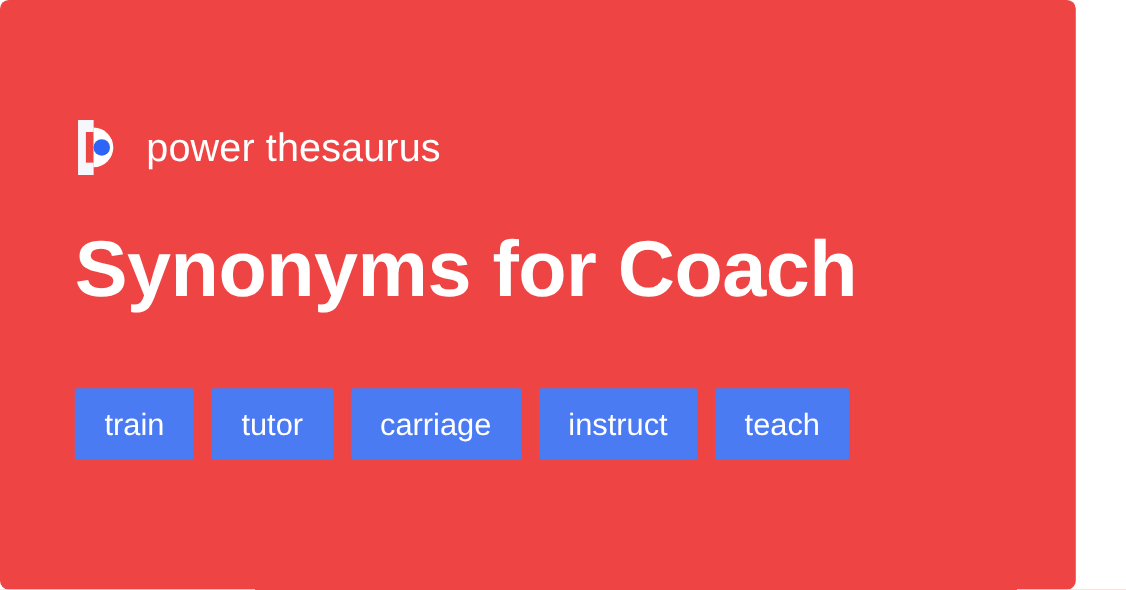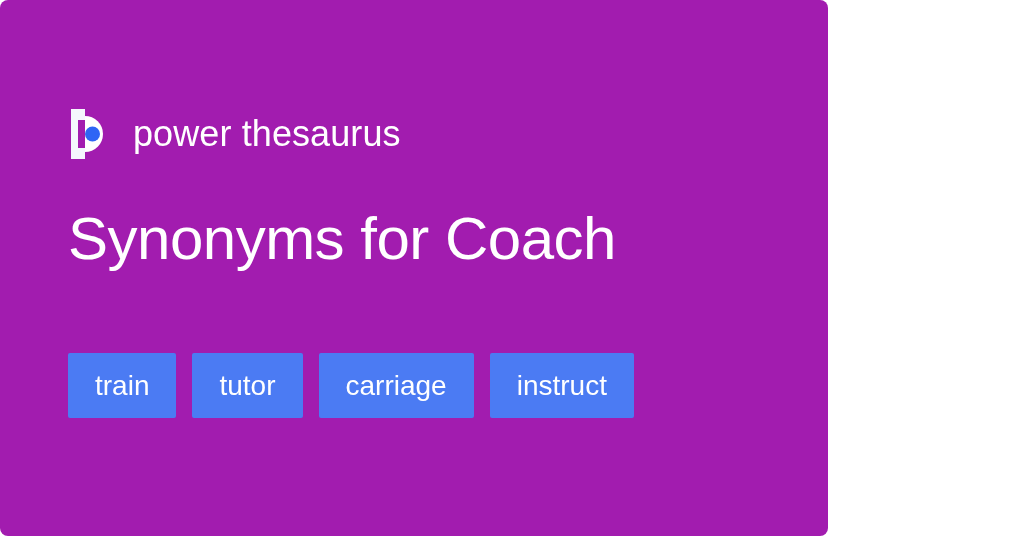--- a/index.html
+++ b/index.html
@@ -11,23 +11,23 @@
     width: 1024px;
     height: 536px;
     overflow: hidden;
     font-family: "Liberation Sans", sans-serif;
     -webkit-font-smoothing: antialiased;
   }
 
   #og-card {
     position: relative;
     box-sizing: border-box;
-    width: 828px;
+    width: 978px;
     height: 536px;
-    background: #a21caf;
+    background: #ef4444;
     border-radius: 8px;
     padding: 0 36px;
     overflow: hidden;
   }
 
   
   .brand {
     position: absolute;
     left: 68px;
     top: 108px;
@@ -50,22 +50,22 @@
     line-height: 1;
     white-space: nowrap;
   }
 
   
   .headline {
     position: absolute;
     left: 68px;
     top: 209px;
     margin: 0;
-    font-size: 60px;
-    font-weight: 400;
+    font-size: 72px;
+    font-weight: 700;
     letter-spacing: -0.5px;
     color: #ffffff;
     line-height: 1.0;
     white-space: nowrap;
   }
 
   
   .chips {
     position: absolute;
     left: 68px;
@@ -111,15 +111,16 @@
     <span class="brand-name">power thesaurus</span>
   </div>
 
   <h1 class="headline">Synonyms for Coach</h1>
 
   <div class="chips">
     <span class="chip">train</span>
     <span class="chip">tutor</span>
     <span class="chip">carriage</span>
     <span class="chip">instruct</span>
+    <span class="chip">teach</span>
   </div>
 
 </div>
 
 </body></html>

